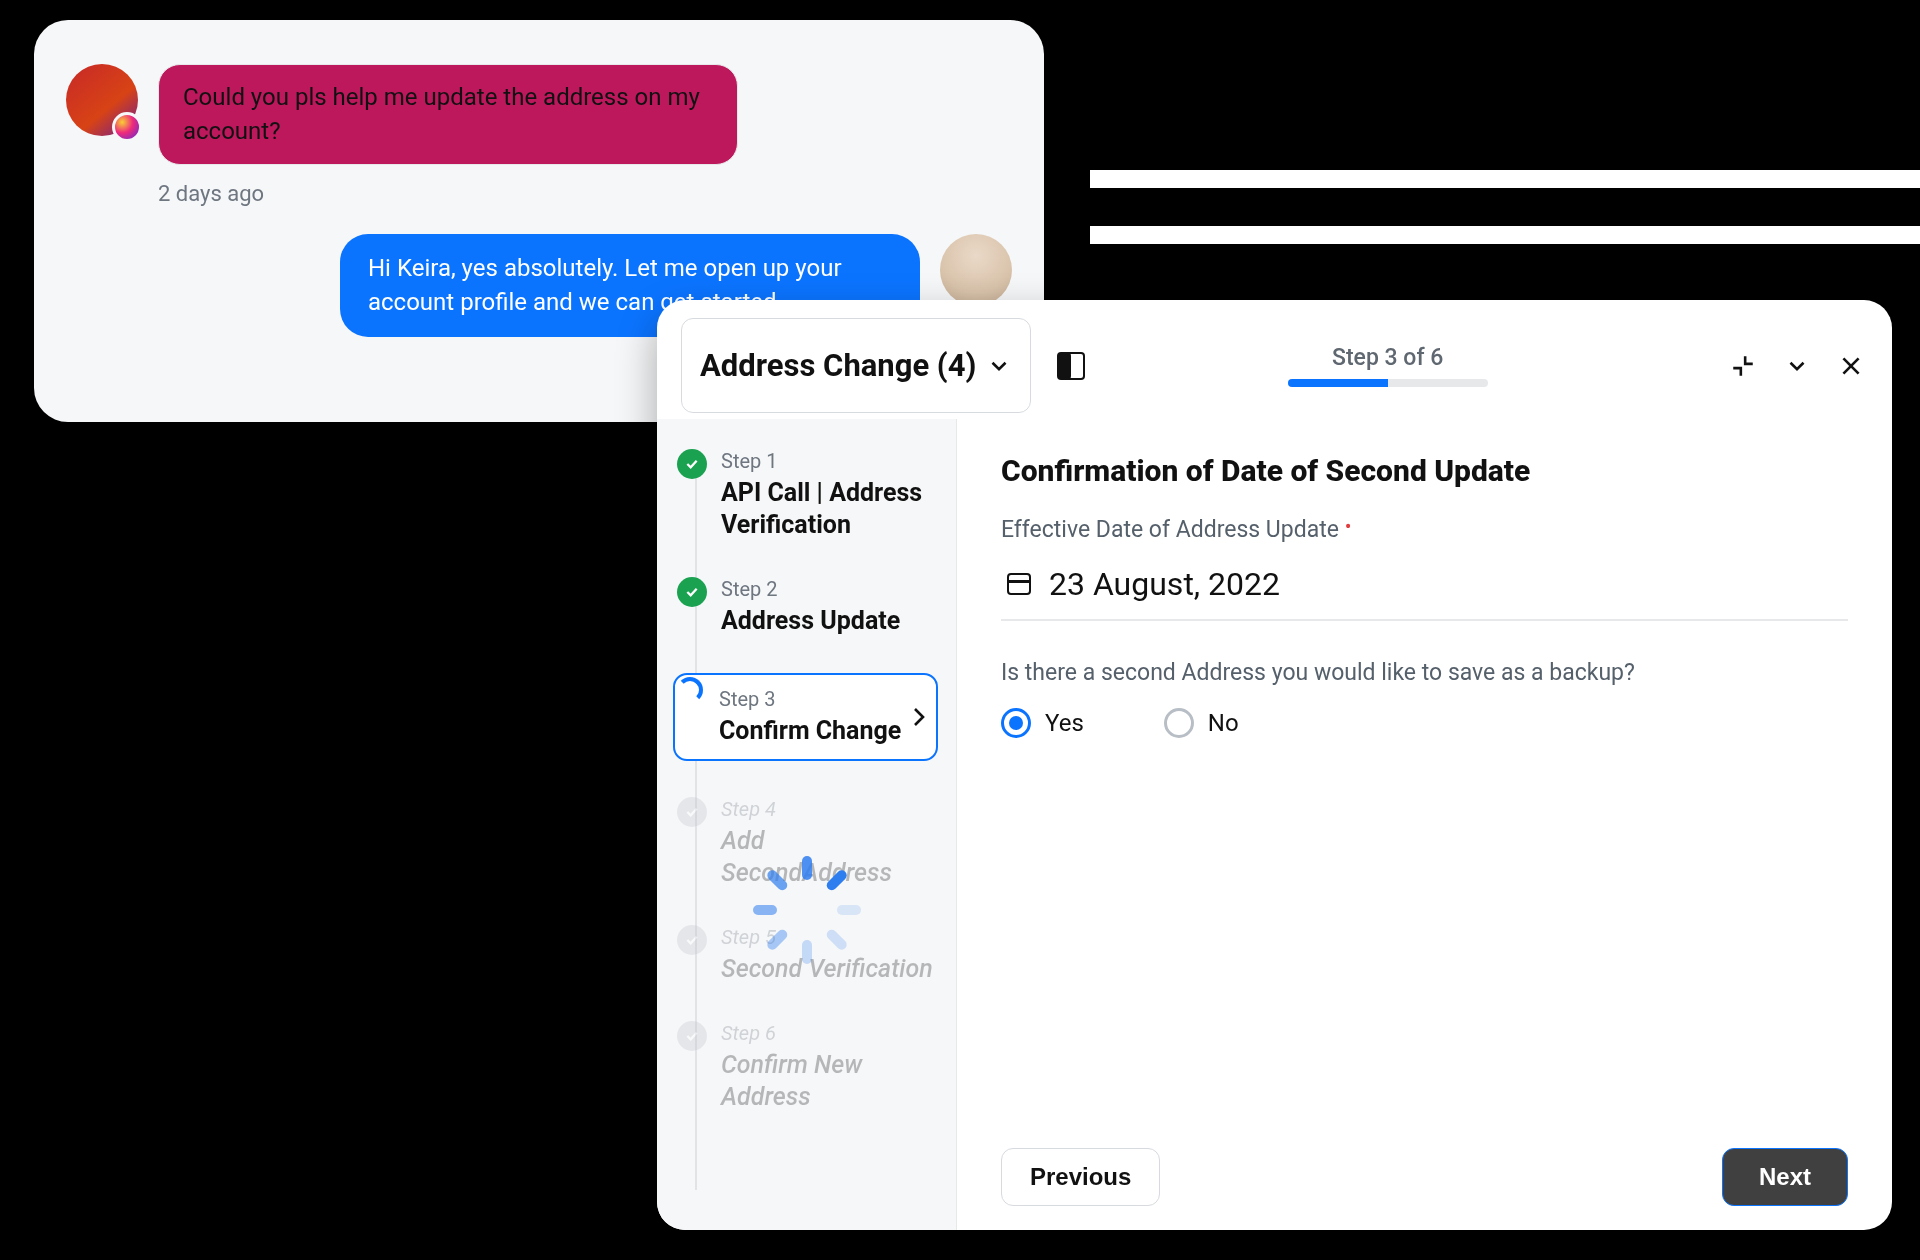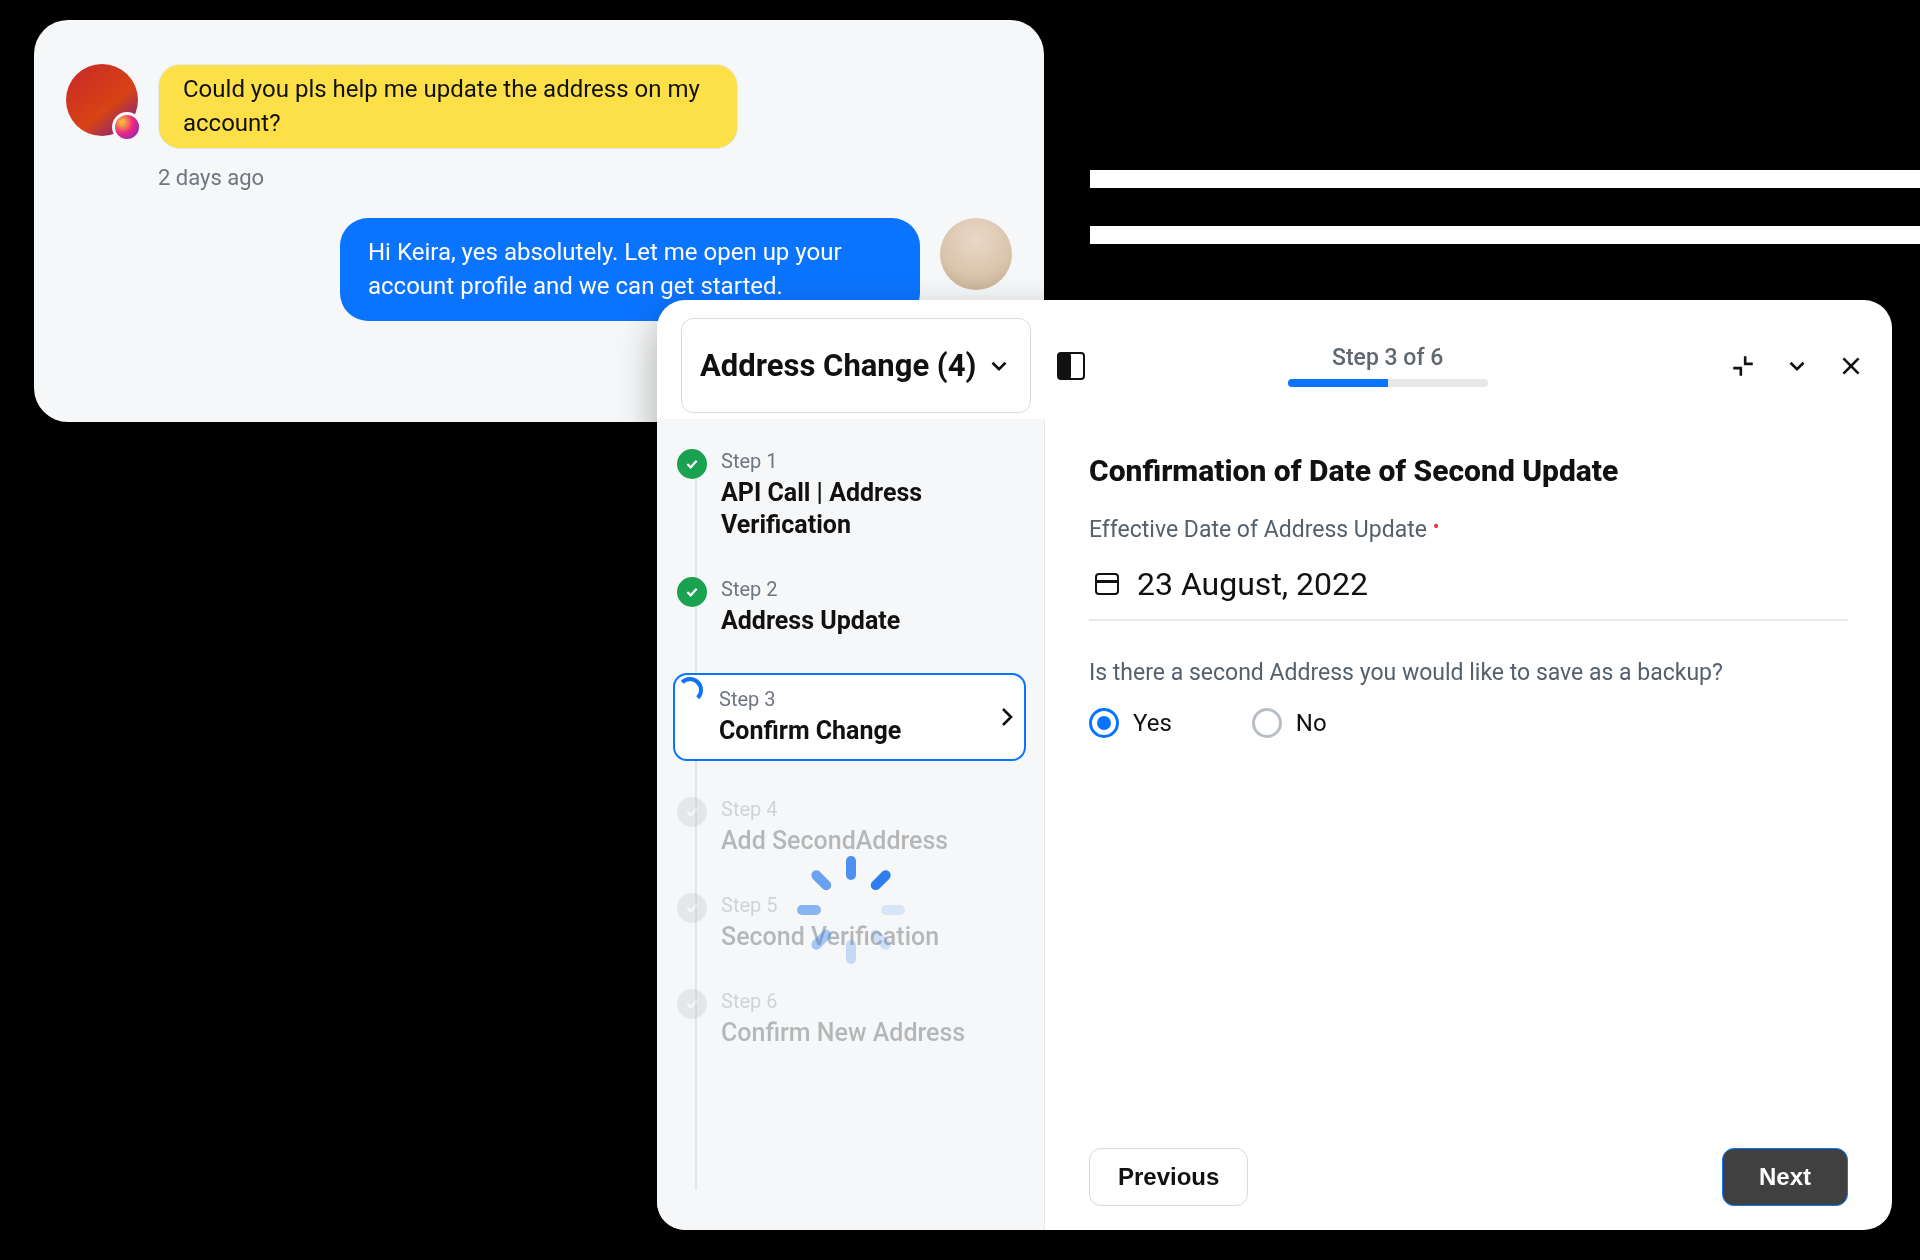--- a/index.html
+++ b/index.html
@@ -31,24 +31,24 @@
     background: linear-gradient(140deg,#c62828 0%,#d84315 60%,#6a1b9a 100%);
     position: relative; flex: none;
   }
   .avatar .badge {
     position: absolute; right: -4px; bottom: -6px;
     width: 30px; height: 30px; border-radius: 50%;
     background: radial-gradient(circle at 30% 30%, #f9ce34 0%, #ee2a7b 45%, #6228d7 100%);
     border: 3px solid #f6f7f8;
   }
   .bubble-in {
-    background: #fde047;
+    background: #be185d;
     border: 1.5px solid #e6e8ea;
     border-radius: 22px;
-    padding: 8px 24px;
+    padding: 16px 24px;
     font-size: 24px;
     color: #111;
     max-width: 580px;
     line-height: 1.4;
   }
   .timestamp {
     margin-left: 92px;
     margin-top: 16px;
     color: #6e7680;
     font-size: 22px;
@@ -111,21 +111,21 @@
   }
   .progress > div { height: 100%; background: #0b74ff; }
 
   .hdr-actions { display: flex; gap: 28px; align-items: center; margin-left: 40px; }
   .icn { width: 26px; height: 26px; display: inline-flex; align-items:center; justify-content:center; cursor:pointer; }
   .icn svg { width: 100%; height: 100%; stroke: #111; stroke-width: 2.4; fill: none; }
 
   .panel-body { flex: 1; display: flex; min-height: 0; }
 
   .sidebar {
-    width: 388px; flex: none;
+    width: 300px; flex: none;
     background: #f6f7f8;
     border-right: 1.5px solid #e6e8ea;
     padding: 30px 18px 20px 20px;
     position: relative;
     overflow: hidden;
   }
   .rail {
     position: absolute; left: 38px; top: 50px; bottom: 40px; width: 2px;
     background: #e1e4e7;
   }
@@ -146,21 +146,21 @@
     padding: 12px 12px 12px 44px;
     margin-left: -4px;
   }
   .step.active .mark { background: transparent; }
   .step.active .mark .spin {
     width: 26px; height: 26px; border-radius: 50%;
     border: 4px solid transparent; border-top-color:#0b74ff; border-right-color:#0b74ff;
   }
   .step.active .chev { position: absolute; right: 10px; top: 50%; transform: translateY(-50%); width: 14px; height: 22px; }
   .step.active .chev svg { stroke:#111; stroke-width:2.6; fill:none; }
-  .step.future { opacity: 0.28; }
+  .step.future { opacity: 0.28; font-style: italic; }
   .step.future .mark { background: #b8bec5; }
   .step.future .title { font-weight: 500; }
 
   .loader {
     position: absolute; left: 50%; top: 480px; transform: translateX(-50%);
     width: 66px; height: 66px;
   }
   .loader span {
     position: absolute; left: 50%; top: 50%;
     width: 10px; height: 24px; border-radius: 5px;

